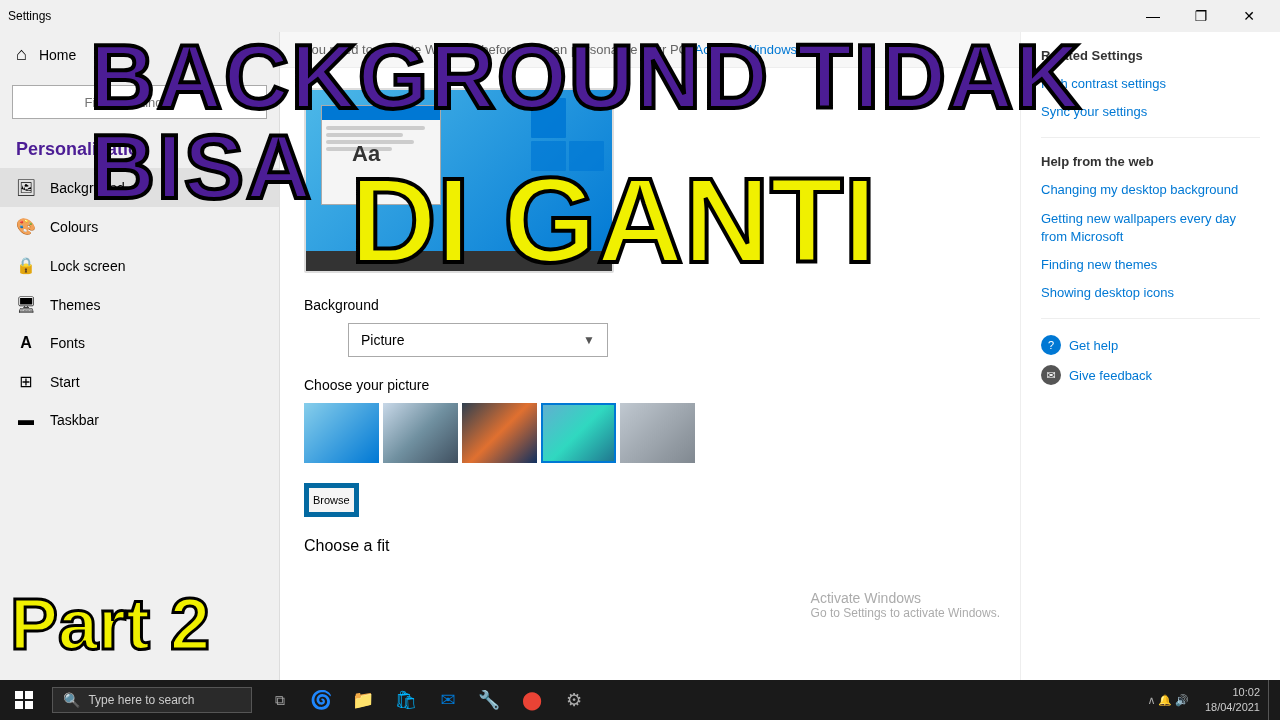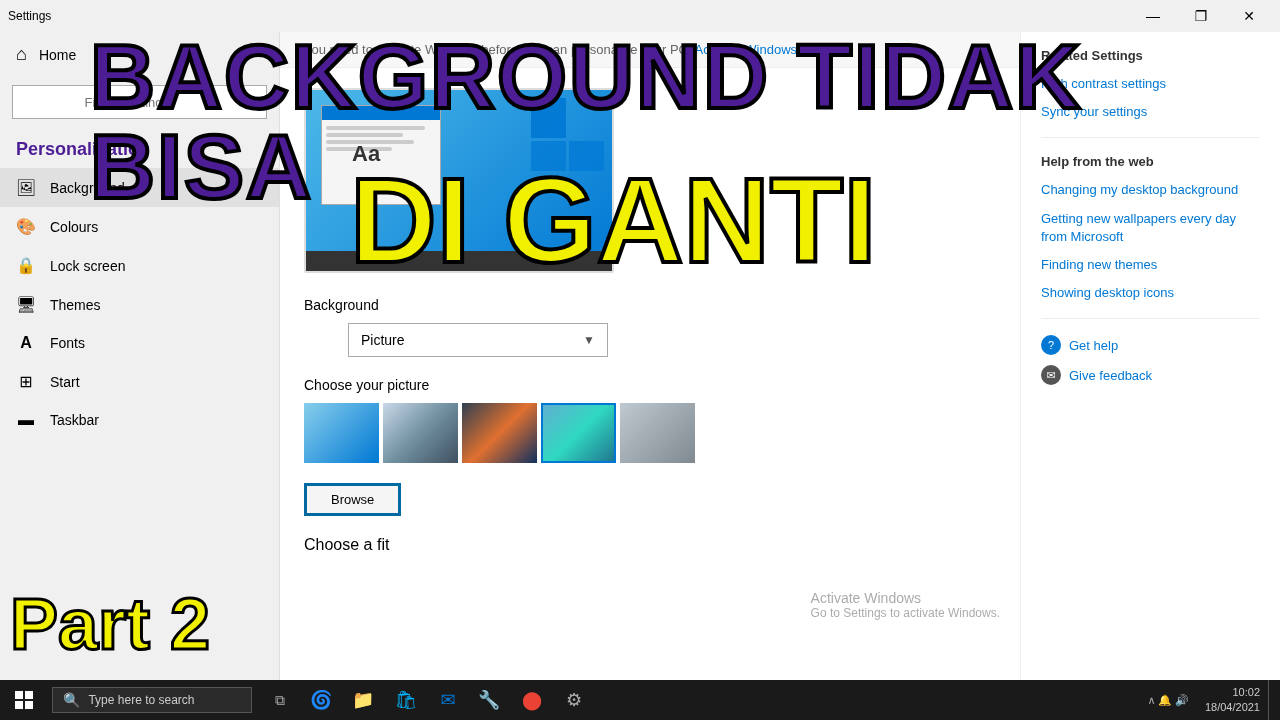--- a/index.html
+++ b/index.html
@@ -53,21 +53,21 @@
 
     .picture-section { margin-bottom: 20px; }
     .picture-grid { display: flex; gap: 4px; flex-wrap: wrap; }
     .picture-thumb { width: 75px; height: 60px; cursor: pointer; object-fit: cover; }
     .picture-thumb-1 { background: linear-gradient(135deg, #87ceeb, #0078d4); }
     .picture-thumb-2 { background: linear-gradient(135deg, #c8d8e8, #7090a0, #405060); }
     .picture-thumb-3 { background: linear-gradient(135deg, #304050, #e07030, #103060); }
     .picture-thumb-4 { background: linear-gradient(135deg, #60b0d0, #30d8c0, #207890); border: 2px solid #0078d4; }
     .picture-thumb-5 { background: linear-gradient(135deg, #c0c8d0, #a0a8b0, #808890); }
 
-    .browse-btn { padding: 6px 24px; border: 3px solid #0369a1; background: #f5f5f5; cursor: pointer; font-size: 13px; margin-bottom: 20px; }
+    .browse-btn { padding: 6px 4px; border: 5px solid #0369a1; background: #f5f5f5; cursor: pointer; font-size: 11px; margin-bottom: 20px; }
 
     .choose-fit-label { font-size: 16px; font-weight: 500; margin-bottom: 20px; }
 
     
     .right-panel { width: 260px; padding: 16px 20px; background: white; border-left: 1px solid #eee; flex-shrink: 0; }
     .related-settings-title { font-size: 13px; font-weight: 600; margin-bottom: 12px; color: #333; }
     .related-link { display: block; color: #0078d4; font-size: 13px; text-decoration: none; margin-bottom: 10px; cursor: pointer; line-height: 1.4; }
     .section-divider { margin: 16px 0; border: none; border-top: 1px solid #eee; }
     .help-title { font-size: 13px; font-weight: 600; margin-bottom: 12px; color: #333; }
     .help-item { display: flex; align-items: center; gap: 8px; margin-bottom: 10px; cursor: pointer; }

